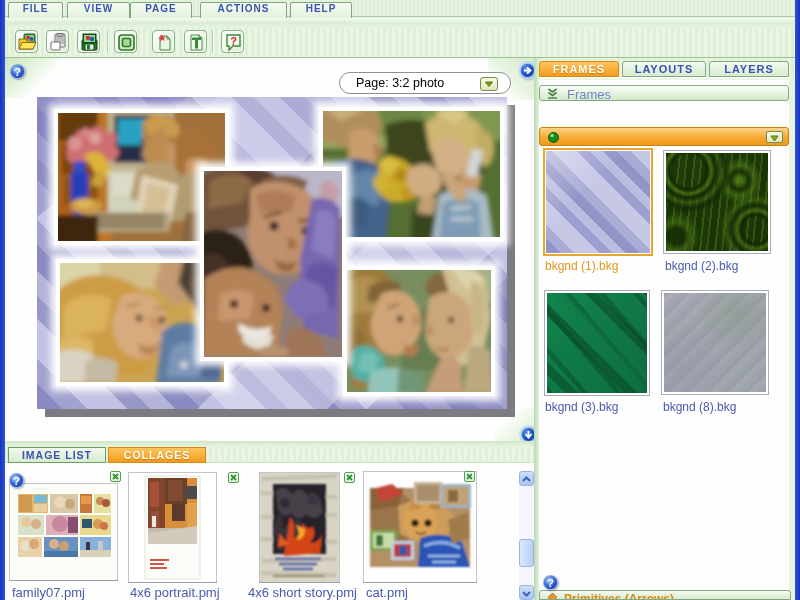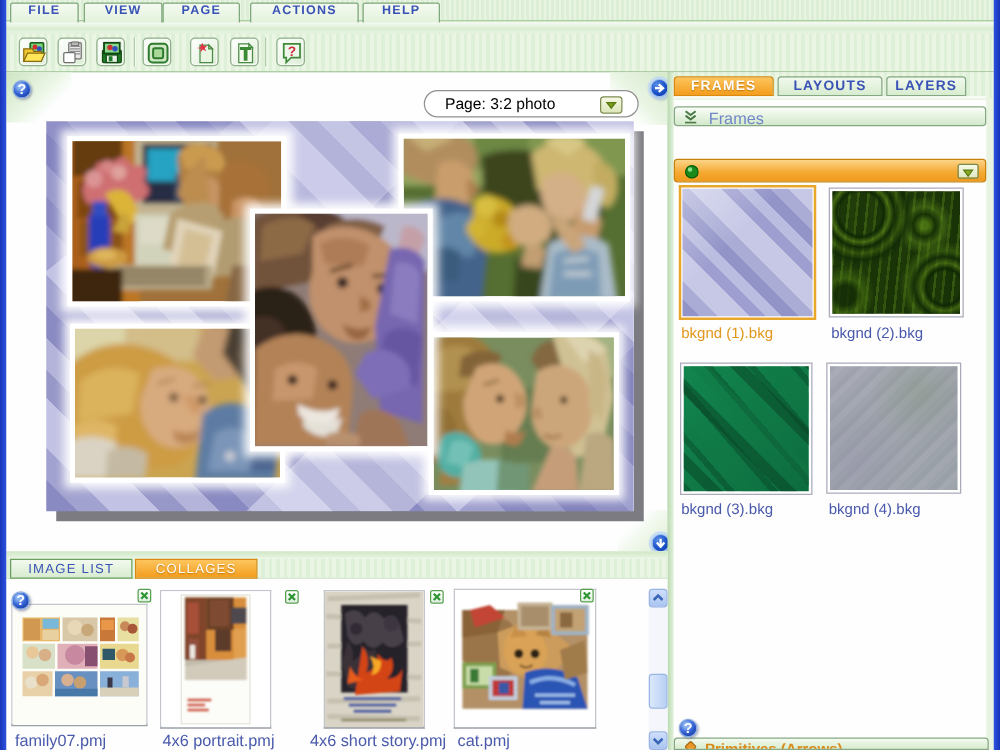--- a/index.html
+++ b/index.html
@@ -44,21 +44,21 @@
 .secbar span{position:absolute;left:27px;top:1px}
 #obar{position:absolute;left:0px;top:69px;width:250px;height:19px;border:1px solid #c8830f;border-radius:3px;background:linear-gradient(180deg,#fdd488,#f5a830 60%,#ef9a1e);color:#413f7e;font-size:12.5px;font-weight:bold}
 #obar span{position:absolute;left:26px;top:2px}
 .thumb{position:absolute;border:1px solid #aab;background:#fff;padding:2px}
 .thumb svg,.thumb div{display:block}
 .tlabel{position:absolute;font-size:12px;color:#4959ac}
 
 #bpanel{left:5px;top:441px;width:529px;height:159px;background:#fdfefd}
 #btabband{position:absolute;left:0;top:0;width:529px;height:6px;background:linear-gradient(180deg,#cfe7c6,#eaf5e4)}
 #btabrow{position:absolute;left:0;top:6px;width:529px;height:16px;background:repeating-linear-gradient(90deg,#dff0d8 0 3px,#eaf6e3 3px 6px);border-bottom:1px solid #cde3c6}
-.btab{position:absolute;top:0px;height:16px;font-size:10.5px;font-weight:normal;text-align:center;letter-spacing:1px}
+.btab{position:absolute;top:0px;height:16px;font-size:10.5px;font-weight:bold;text-align:center;letter-spacing:1px}
 .card{position:absolute;background:#fff;border:1px solid #c2c6cc;border-bottom:2px solid #9aa0a8}
 .xbtn{position:absolute;width:11px;height:11px;overflow:hidden;background:linear-gradient(180deg,#ffffff,#dfeede);border:1px solid #54a04e;border-radius:2px;color:#2e9633;font-size:10px;font-weight:bold;line-height:9px;text-align:center}
 .blabel{position:absolute;top:144px;font-size:13px;color:#4959ac}
 .qicon{position:absolute;z-index:6;width:15px;height:15px;border-radius:50%;background:radial-gradient(circle at 38% 32%,#88b0f0 0 2px,#3a6ad8 45%,#1c44b0 75%,#123490);border:1px solid #88aade;color:#fff;font-size:11.5px;font-weight:bold;text-align:center;line-height:14px;box-shadow:1px 1px 2px rgba(80,80,120,.5)}
 .qicon::after{content:"?"}
 </style></head>
 <body>
 <div id="app">
 <div class="abs" id="menubar"></div>
 <div class="mbtn" style="left:8px;width:55px">FILE</div>
@@ -360,21 +360,21 @@
             <path d="M4.5 4 L11.5 4 L8 8.5 Z" fill="#7a9a1a" stroke="#5a7a10"></path>
           </svg></span>
   </div>
 </div>
 <div class="abs" id="vsep"></div>
 <div class="abs" id="rpanel">
   <div class="abs" style="left:250px;top:0;width:6px;height:542px;background:#e8f3e2"></div>
   <div class="abs" style="left:0;top:0;width:256px;height:20px;background:repeating-linear-gradient(90deg,#dff0d8 0 3px,#eaf6e3 3px 6px)"></div>
   <div class="rtab on" style="left:0px;width:80px;line-height:15px">FRAMES</div>
   <div class="rtab off" style="left:83px;width:84px;line-height:14px">LAYOUTS</div>
-  <div class="rtab off" style="left:170px;width:64px;line-height:14px">LAYERS</div>
+  <div class="rtab off" style="left:170px;width:80px;line-height:14px">LAYERS</div>
   <div class="abs" style="left:0;top:19px;width:250px;height:3px;background:linear-gradient(180deg,#fff,#e4f2dd)"></div>
   <div class="secbar" style="top:27px">
         <svg class="chev" viewBox="0 0 11 11">
           <path d="M1.5 1 L5.5 4 L9.5 1" fill="none" stroke="#4a7a46" stroke-width="1.6"></path>
           <path d="M1.5 4.5 L5.5 7.5 L9.5 4.5" fill="none" stroke="#4a7a46" stroke-width="1.6"></path>
           <path d="M1 10 h9" stroke="#4a7a46" stroke-width="1.4"></path>
         </svg>
         <span>Frames</span>
       </div>
   <div id="obar">
@@ -407,21 +407,21 @@
   <div class="thumb" style="left:122px;top:232px;width:108px;height:105px">
     <div style="width:102px;height:99px;background:
       radial-gradient(circle at 70% 20%, rgba(130,150,120,.35), rgba(130,150,120,0) 40px),
       radial-gradient(circle at 20% 80%, rgba(150,145,175,.35), rgba(150,145,175,0) 45px),
       repeating-linear-gradient(135deg,rgba(120,126,140,.18) 0 4px,rgba(170,172,186,.18) 4px 9px,rgba(140,146,158,.16) 9px 14px),
       linear-gradient(160deg,#aaacb8,#9fa4ac 40%,#a2a8ae)"></div>
       </div>
   <div class="tlabel" style="left:6px;top:201px;color:#e2971c">bkgnd (1).bkg</div>
   <div class="tlabel" style="left:126px;top:201px">bkgnd (2).bkg</div>
   <div class="tlabel" style="left:6px;top:342px">bkgnd (3).bkg</div>
-  <div class="tlabel" style="left:124px;top:342px">bkgnd (4).bkg</div>
+  <div class="tlabel" style="left:124px;top:342px">bkgnd (8).bkg</div>
   <div class="qicon" style="left:4px;top:517px"></div>
   <div class="abs" style="left:0px;top:532px;width:252px;height:10px;border:1px solid #85a883;border-radius:3px 3px 0 0;background:linear-gradient(180deg,#f4faf0,#d7ecce);overflow:hidden">
     <svg style="position:absolute;left:8px;top:2px" width="9" height="9" viewBox="0 0 9 9">
           <path d="M4.5 0 L9 4.5 L4.5 9 L0 4.5 Z" fill="#e8982a" stroke="#a86a10"></path>
         </svg>
     <span style="position:absolute;left:24px;top:1px;font-size:12px;font-weight:bold;color:#d88a18">Primitives (Arrows)</span>
   </div>
 </div>
 <div class="abs" id="bpanel">
   <div class="abs" id="btabband"></div>

